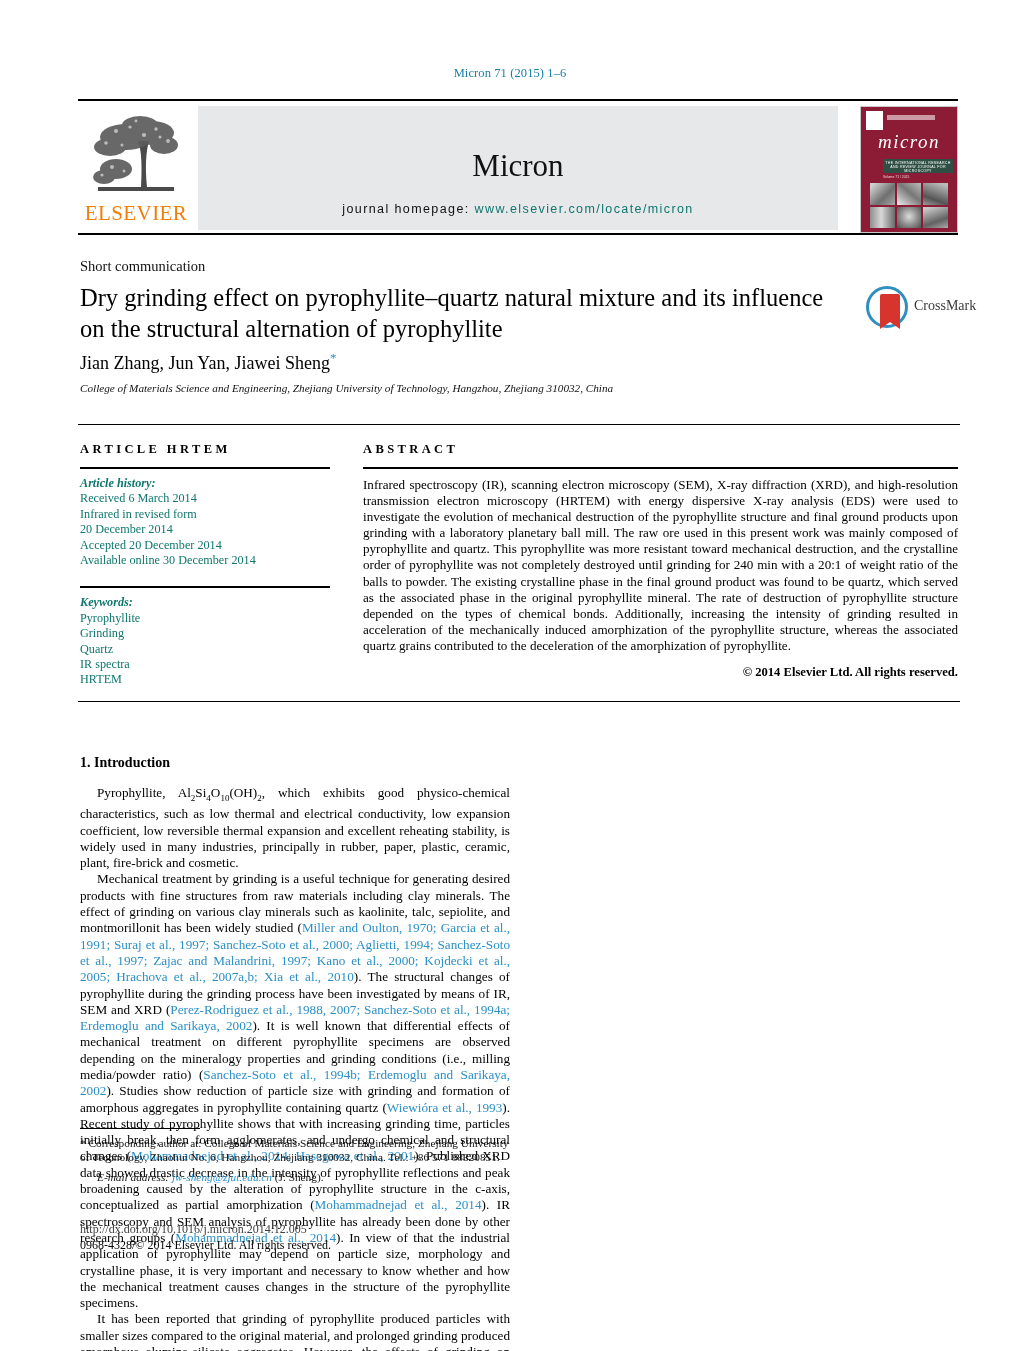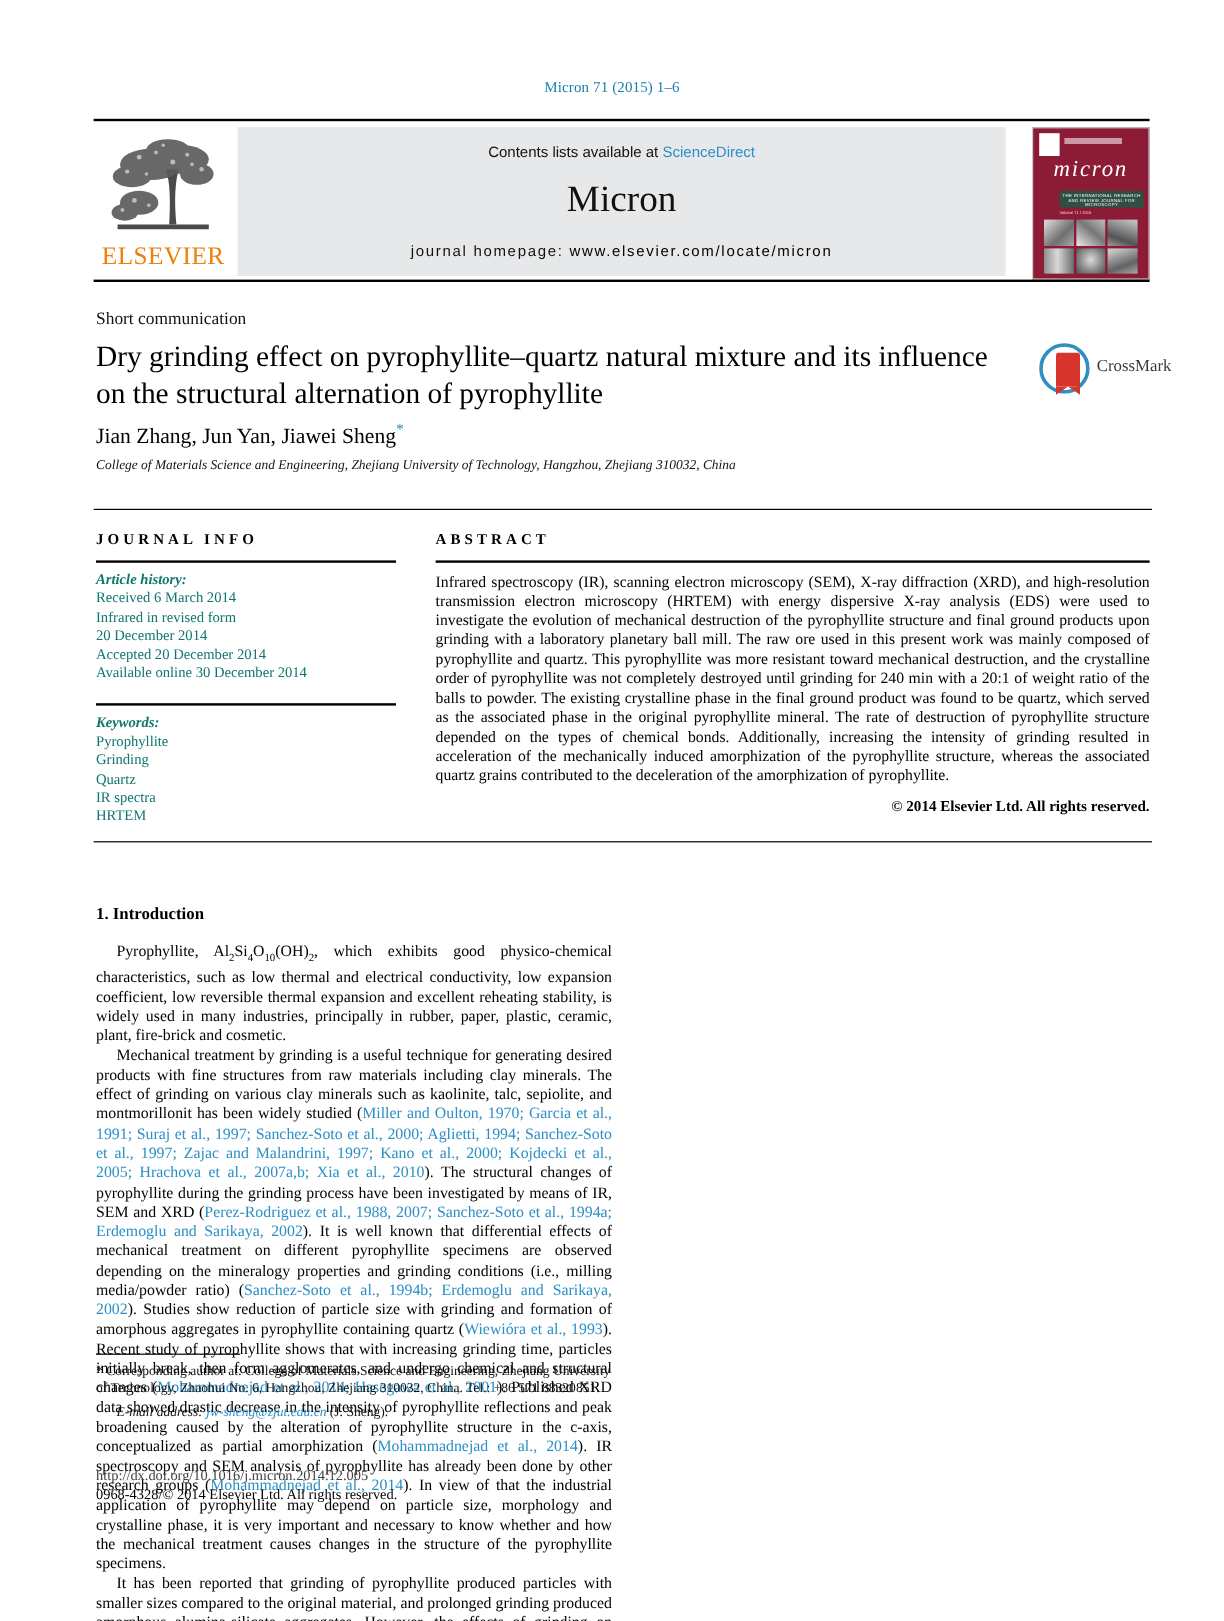--- a/index.html
+++ b/index.html
@@ -102,21 +102,21 @@
   .banner-homepage {
     position: absolute;
     left: 0; top: 96px;
     width: 640px;
     text-align: center;
     font-family: "Liberation Sans", sans-serif;
     font-size: 12.5px;
     letter-spacing: 1.4px;
     color: #111;
   }
-  .banner-homepage .url { color: #000000; }
+  .banner-homepage .url { color: #0f766e; }
 
   
   .cover {
     position: absolute;
     left: 782px; top: 7px;
     width: 96px;
     height: 125px;
     background: #8c1b35;
     border: 1px solid #c9c9c9;
     overflow: hidden;
@@ -431,24 +431,20 @@
           <circle cx="26" cy="56" r="2"></circle>
             <circle cx="16" cy="64" r="1.6"></circle>
           <circle cx="38" cy="60" r="1.5"></circle>
             <circle cx="74" cy="26" r="1.5"></circle>
         </g>
       </svg>
       <div class="elsevier-word">ELSEVIER</div>
     </div>
 
     <div class="banner">
-      <div class="banner-contents">
-        <span>Contents lists available at</span>
-        <span class="sd">ScienceDirect</span>
-      </div>
       <div class="banner-title">Micron</div>
       <div class="banner-homepage">
         <span>journal homepage:</span>
         <span class="url">www.elsevier.com/locate/micron</span>
       </div>
     </div>
 
     <div class="cover">
       <div class="cover-els"></div>
       <div class="cover-els-lines"></div>
@@ -481,21 +477,21 @@
     <div class="cm-badge">
       <div class="cm-book"></div>
     </div>
     <div class="cm-text">CrossMark</div>
   </div>
 
   <div class="band">
     <div class="band-rule-top"></div>
 
     <div class="col-info">
-      <div class="sec-label">JOURNAL INFO</div>
+      <div class="sec-label">ARTICLE HRTEM</div>
       <div class="hrule"></div>
       <div class="info-body">
         <div class="ital">Article history:</div>
         <div>Received 6 March 2014</div>
         <div>Infrared in revised form</div>
         <div>20 December 2014</div>
         <div>Accepted 20 December 2014</div>
         <div>Available online 30 December 2014</div>
       </div>
       <div class="hrule2"></div>

